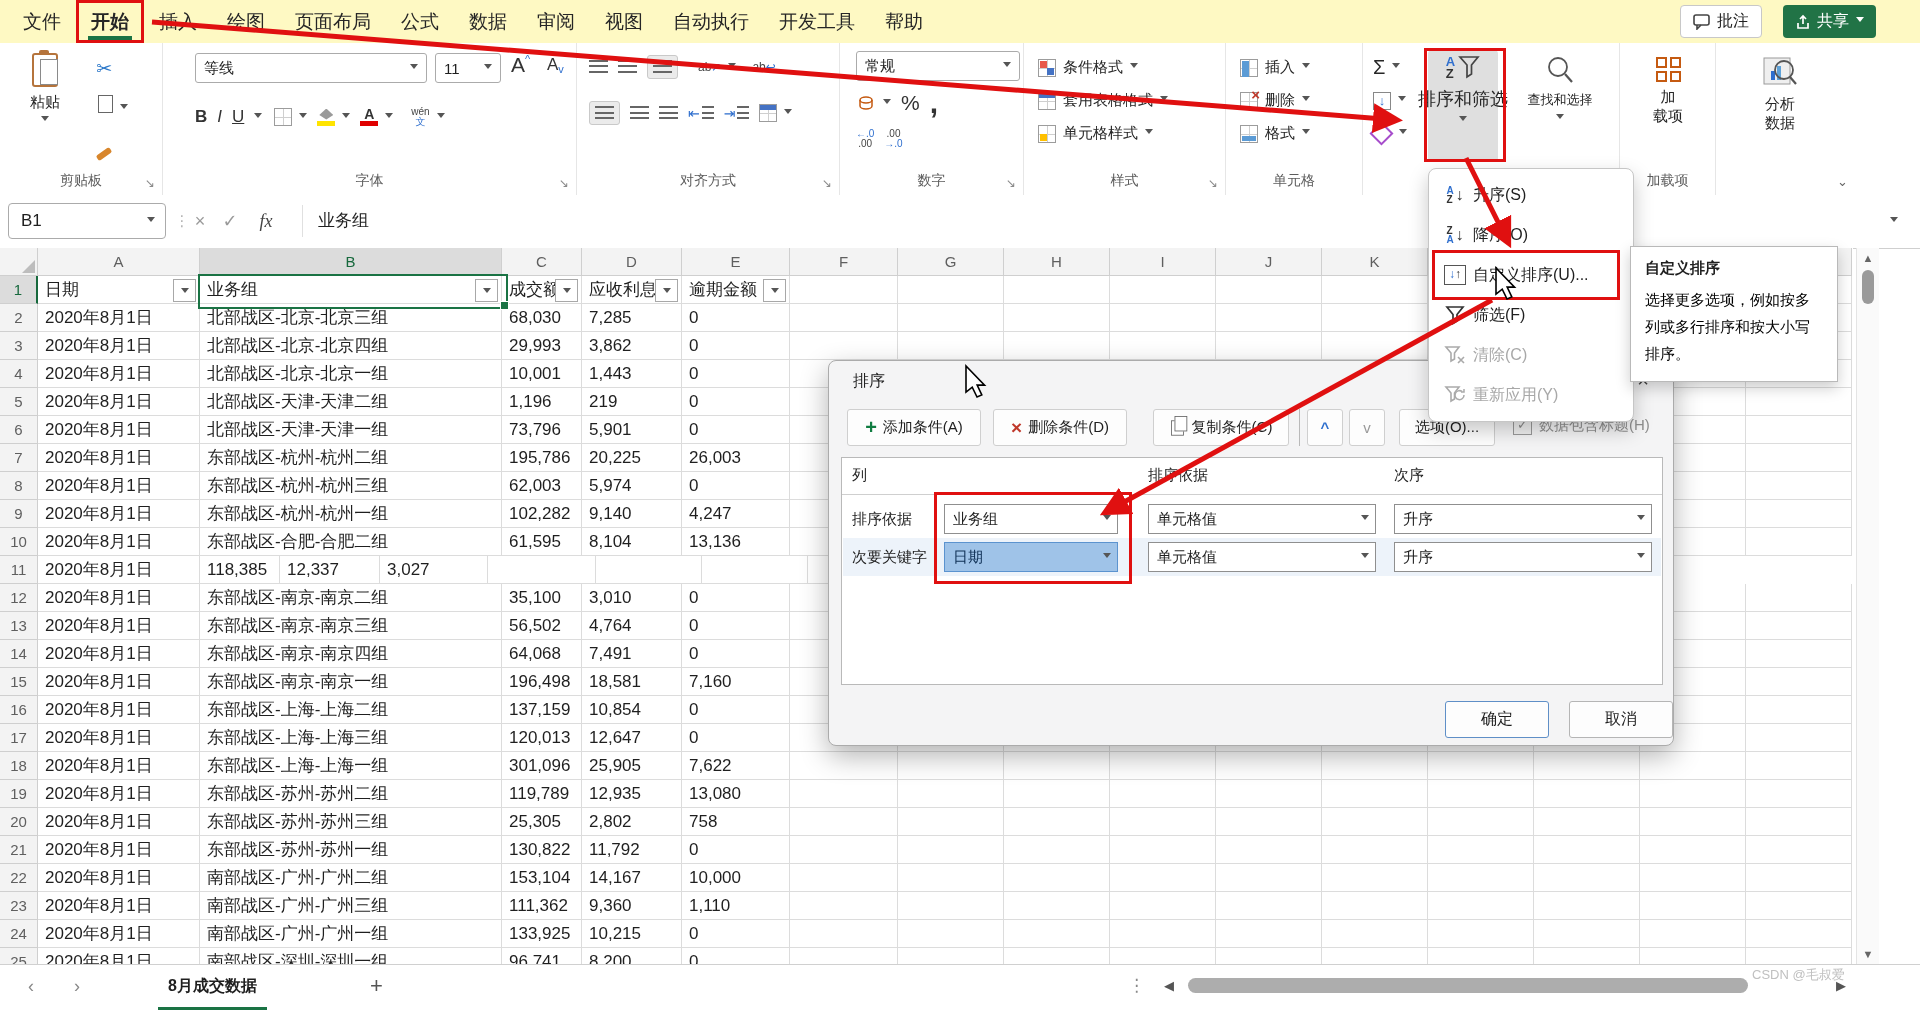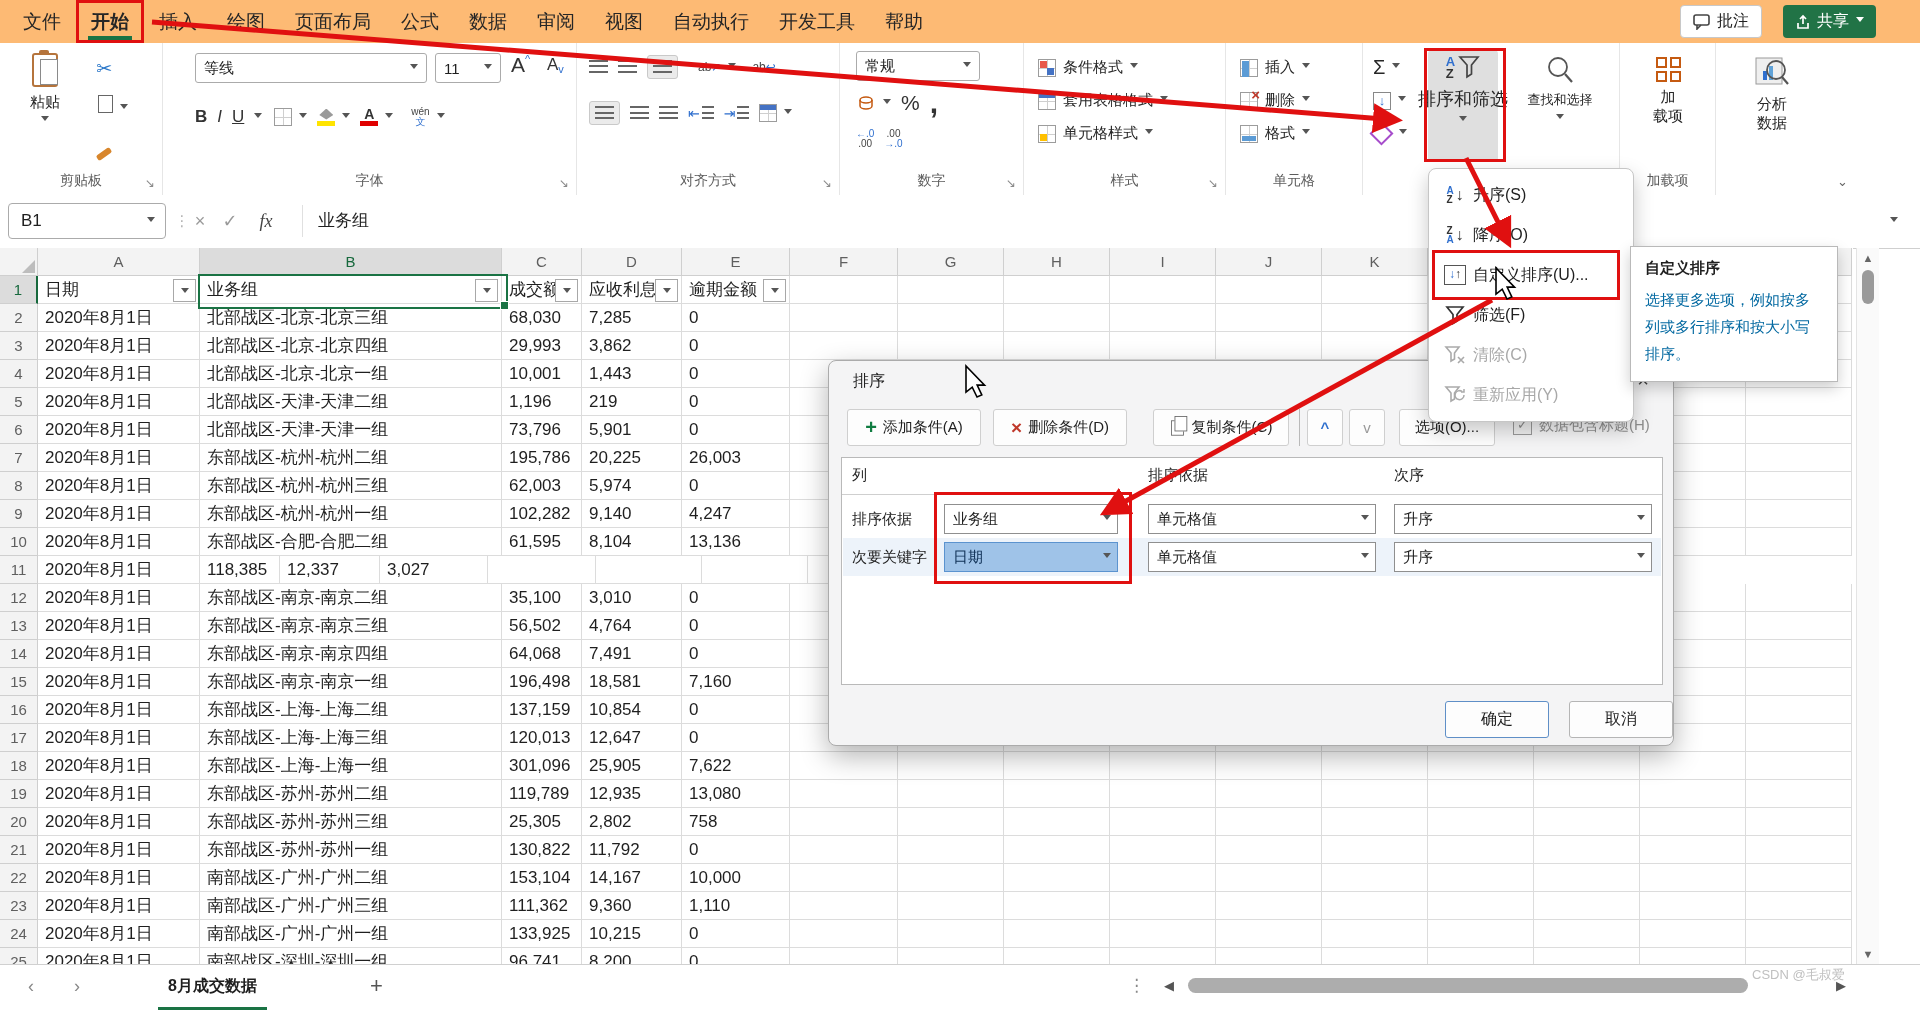--- a/index.html
+++ b/index.html
@@ -1,20 +1,20 @@
 <!DOCTYPE html>
 <html><head>
 <meta charset="utf-8">
 <style>
   html,body{margin:0;padding:0;background:#fff;}
   .stage{position:relative;width:1920px;height:1020px;overflow:hidden;background:#fff;
          font-family:"Liberation Sans","DejaVu Sans",sans-serif;color:#1f1f1f;}
   .abs{position:absolute;}
   
-  #menubar{position:absolute;left:0;top:0;width:1920px;height:43px;background:#fdba74;}
+  #menubar{position:absolute;left:0;top:0;width:1920px;height:43px;background:#fef9c3;}
   #menubar-tabs{position:absolute;left:8px;top:0;height:43px;display:flex;align-items:center;}
   .mtab{position:relative;padding:0 15px;font-size:19px;color:#262626;height:43px;line-height:43px;cursor:default;white-space:nowrap;}
   .mtab.active{font-weight:bold;}
   .mtab.boxed{outline:3px solid #e01010;outline-offset:-3px;}
   .tab-underline{position:absolute;left:12px;right:12px;bottom:3px;height:4px;background:#1a7344;}
   .topbtn{position:absolute;top:5px;height:33px;display:flex;align-items:center;border-radius:4px;font-size:16px;padding:0 12px;box-sizing:border-box;}
   #comment-btn{right:158px;border:1px solid #c8c8c8;background:#fff;color:#222;}
   #share-btn{right:44px;background:#217346;color:#fff;}
   .cv{display:inline-block;width:0;height:0;border:4px solid transparent;border-top:5px solid #555;margin-left:7px;vertical-align:middle;}
   .cv.white{border-top-color:#fff;}
@@ -87,21 +87,21 @@
   #sort-menu{position:absolute;left:1428px;top:168px;width:204px;background:#fff;border:1px solid #c6c6c6;border-radius:8px;
              box-shadow:0 8px 20px rgba(0,0,0,.22);z-index:40;padding:6px 0;}
   .mitem{display:flex;align-items:center;height:40px;font-size:16px;color:#1f1f1f;padding-left:8px;}
   .mitem.disabled{color:#a8a8a8;}
   .micon{width:36px;flex:none;display:flex;align-items:center;justify-content:center;}
   .azcol{display:inline-flex;flex-direction:column;font-size:10px;line-height:9px;font-weight:bold;color:#333;}
   .blu{color:#2f6fce;}
   #tooltip{position:absolute;left:1630px;top:246px;width:208px;box-sizing:border-box;background:#fff;border:1px solid #b9b9b9;
            box-shadow:0 6px 14px rgba(0,0,0,.2);z-index:45;padding:12px 14px 14px;}
   #tooltip-title{font-size:15px;font-weight:bold;color:#1f1f1f;margin-bottom:8px;}
-  #tooltip-body{font-size:15px;color:#0369a1;line-height:1.8;}
+  #tooltip-body{font-size:15px;color:#000000;line-height:1.8;}
   
   #dialog{position:absolute;left:828px;top:360px;width:846px;height:386px;background:#f4f4f5;border:1px solid #ababab;border-radius:8px;
           box-shadow:0 10px 28px rgba(0,0,0,.3);z-index:30;box-sizing:border-box;}
   #dlg-title{position:absolute;left:24px;top:10px;font-size:16px;}
   #dlg-close{position:absolute;right:16px;top:8px;font-size:20px;color:#444;width:28px;text-align:center;}
   .dbtn{position:absolute;top:48px;height:37px;background:#fdfdfd;border:1px solid #cfcfcf;border-radius:3px;display:flex;align-items:center;justify-content:center;font-size:15px;box-sizing:border-box;}
   .dvr{position:absolute;left:470px;top:48px;width:1px;height:37px;background:#b9b9b9;}
   #dlg-cb-row{position:absolute;left:684px;top:55px;display:flex;align-items:center;}
   #dlg-cb{width:17px;height:17px;background:#f0f0f0;border:1px solid #9a9a9a;color:#8a8a8a;font-size:13px;line-height:16px;text-align:center;flex:none;}
   #dlg-cb-label{font-size:15px;color:#8f8f8f;margin-left:7px;white-space:nowrap;}
@@ -247,21 +247,21 @@
         <span class="sbtn">
             <span class="gicon gi-tbl"></span>
             <span class="cv"></span>
           </span>
       </div>
       <div class="rg-label">对齐方式</div>
       <div class="launcher">↘</div>
     </div>
 
     <div class="rg" style="width:184px">
-      <div class="combo" style="left:16px;top:8px;width:124px">
+      <div class="combo" style="left:16px;top:8px;width:164px">
         <span>常规</span>
           <span class="cv"></span>
       </div>
       <div class="rowline" style="left:16px;top:48px">
         <span class="sbtn">
             <svg width="20" height="16">
               <ellipse cx="10" cy="5" rx="6" ry="3" fill="none" stroke="#c55a11" stroke-width="1.5"></ellipse>
               <path d="M4 5 V11 A6 3 0 0 0 16 11 V5" fill="none" stroke="#c55a11" stroke-width="1.5"></path>
             </svg>
             <span class="cv"></span>
@@ -366,21 +366,21 @@
             <span style="width:11px;height:11px;border:2px solid #c55a11;box-sizing:border-box"></span>
           <span style="width:11px;height:11px;border:2px solid #c55a11;box-sizing:border-box"></span>
             <span style="width:11px;height:11px;border:2px solid #c55a11;box-sizing:border-box"></span>
         </span>
         <span class="bb-label" style="line-height:1.25;text-align:center"><span>加</span><br><span>载项</span></span>
       </div>
       <div class="rg-label">加载项</div>
     </div>
 
     <div class="rg" style="width:142px;border-right:none">
-      <div class="bigbtn" style="left:20px;top:14px;width:72px">
+      <div class="bigbtn" style="left:28px;top:14px;width:72px">
         <svg width="34" height="32">
           <rect x="1" y="1" width="26" height="26" fill="#efefef" stroke="#9a9a9a"></rect>
           <rect x="8" y="14" width="4" height="9" fill="#2f6fce"></rect>
             <rect x="14" y="9" width="4" height="14" fill="#5fa2d8"></rect>
           <circle cx="21" cy="13" r="9" fill="none" stroke="#555" stroke-width="1.8"></circle>
             <line x1="27" y1="20" x2="33" y2="27" stroke="#555" stroke-width="2.2"></line>
         </svg>
         <span class="bb-label" style="line-height:1.25;text-align:center"><span>分析</span><br><span>数据</span></span>
       </div>
       <div class="abs" style="right:10px;bottom:6px;color:#666;font-size:13px">⌄</div>

